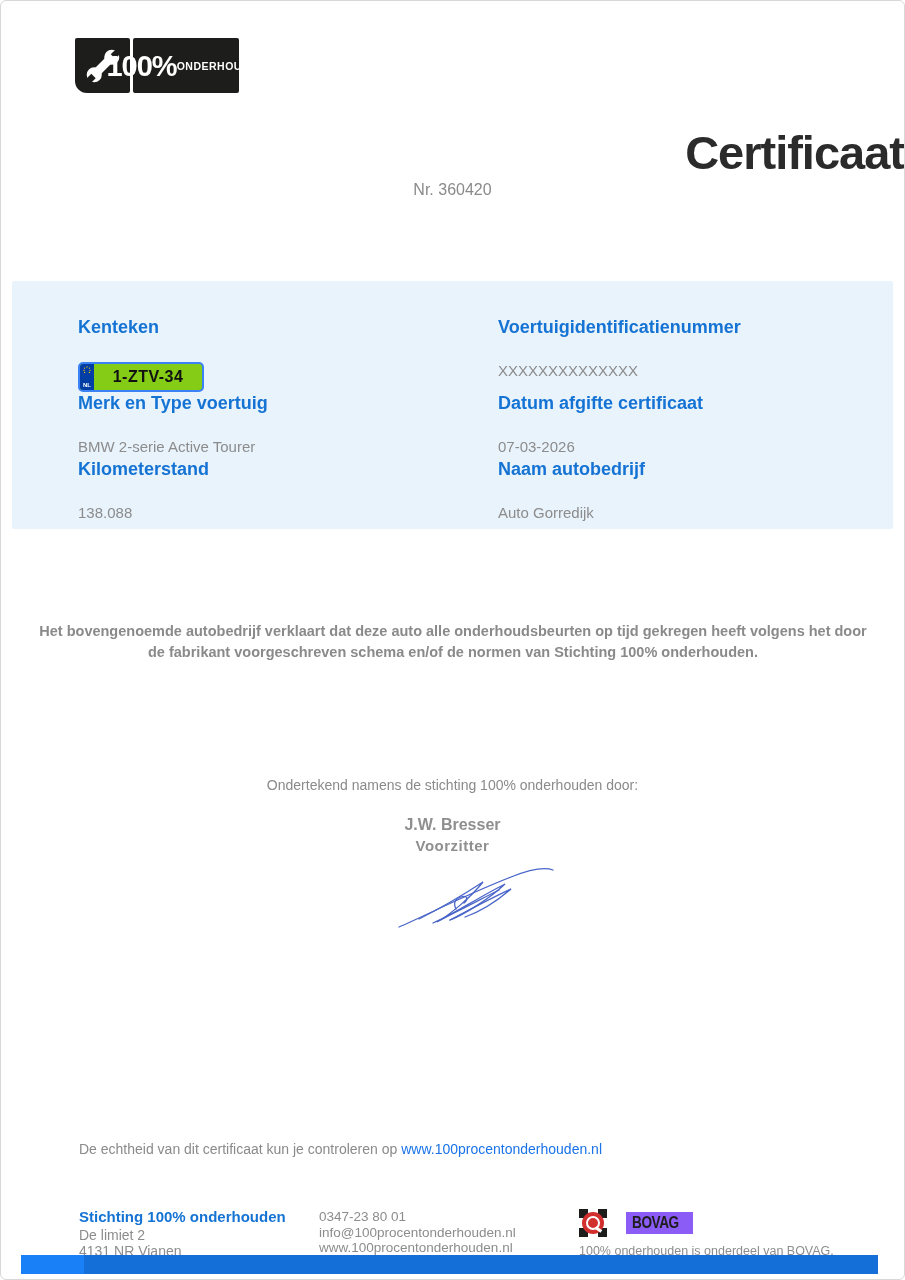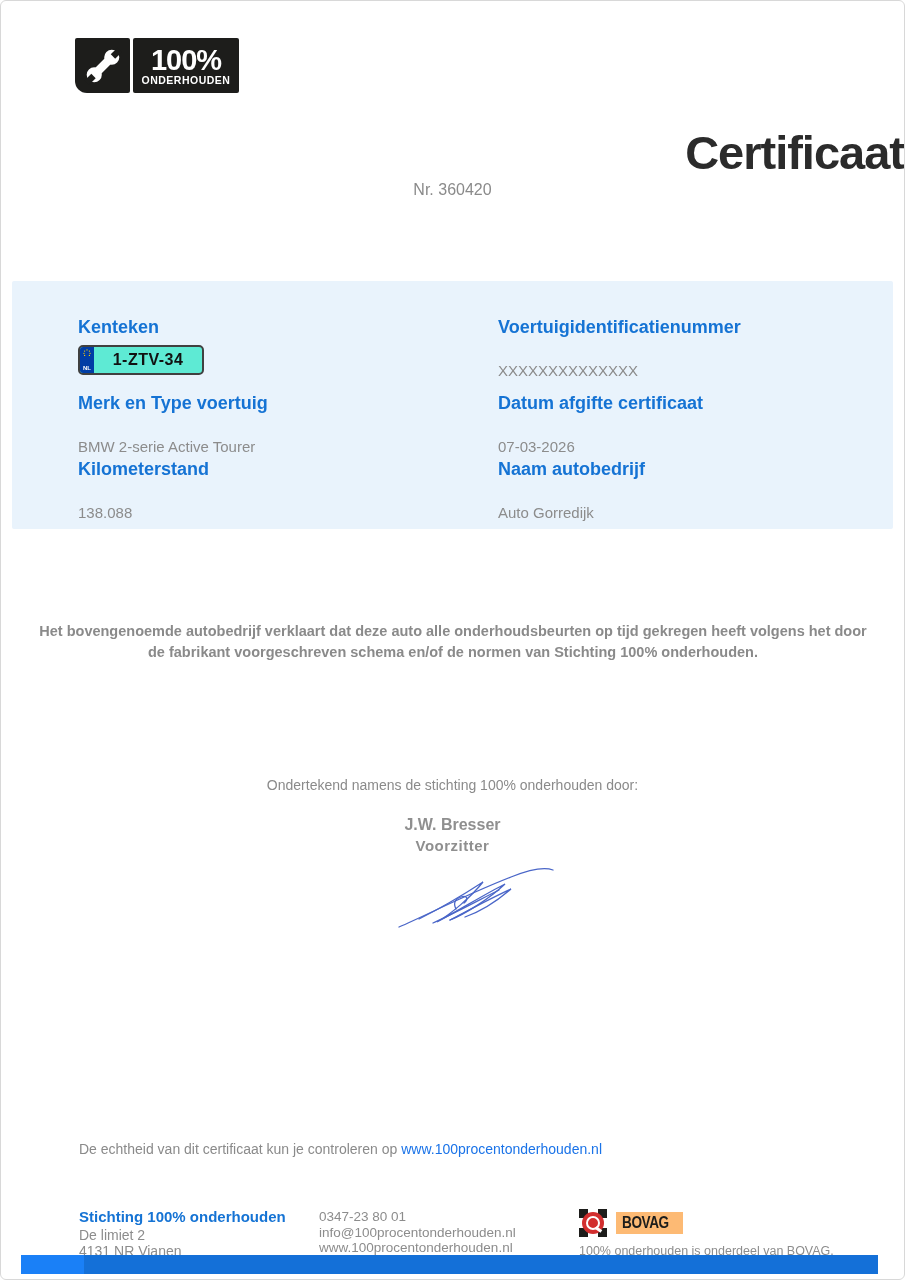--- a/index.html
+++ b/index.html
@@ -2,42 +2,42 @@
 <html><head>
 <meta charset="utf-8">
 <style>
   html,body{margin:0;padding:0;background:#fff;}
   body{font-family:"Liberation Sans","DejaVu Sans",sans-serif;}
   .page{position:relative;width:903px;height:1278px;background:#fff;border:1px solid #d8d8d8;border-radius:6px;overflow:hidden;}
 
   
   .logo{position:absolute;left:74px;top:37px;display:flex;gap:3px;}
   .logo-icon{width:55px;height:55px;background:#1d1d1b;border-radius:2px 2px 2px 12px;display:flex;align-items:center;justify-content:center;}
-  .logo-text{width:106px;height:55px;background:#1d1d1b;color:#fff;display:flex;flex-direction:column;align-items:center;justify-content:center;border-radius:2px;}
+  .logo-text{width:106px;height:55px;background:#1d1d1b;color:#fff;display:flex;flex-direction:row;align-items:center;justify-content:center;border-radius:2px;}
   .logo-percent{font-size:29px;font-weight:bold;letter-spacing:-1px;line-height:28px;}
   .logo-name{font-size:10.5px;font-weight:bold;letter-spacing:.5px;line-height:12px;}
 
   
   .title{position:absolute;left:0;top:124px;width:100%;text-align:right;font-size:47px;font-weight:bold;color:#2b2b2b;letter-spacing:-1px;}
   .cert-nr{position:absolute;left:0;top:180px;width:100%;text-align:center;font-size:16px;color:#8a8a8a;}
 
   
   .panel{position:absolute;left:11px;top:280px;width:881px;height:248px;background:#e9f3fc;border-radius:2px;}
   .field{position:absolute;}
   .field .lbl{font-size:18px;font-weight:bold;color:#1573d4;}
   .field .val{font-size:15px;color:#8c8c8c;margin-top:24px;}
   .f-kenteken{left:66px;top:36px;}
   .f-vin{left:486px;top:36px;}
   .f-merk{left:66px;top:112px;}
   .f-datum{left:486px;top:112px;}
   .f-km{left:66px;top:178px;}
   .f-naam{left:486px;top:178px;}
 
   
-  .plate{margin-top:7px;width:122px;height:26px;background:#5eead4;border:2px solid #404040;border-radius:5px;display:flex;align-items:center;position:relative;overflow:hidden;}
+  .plate{margin-top:24px;width:122px;height:26px;background:#84cc16;border:2px solid #3b82f6;border-radius:5px;display:flex;align-items:center;position:relative;overflow:hidden;}
   .plate-eu{width:14px;height:100%;background:#003da5;display:flex;flex-direction:column;align-items:center;justify-content:space-between;padding:2px 0;box-sizing:border-box;flex:0 0 14px;}
   .plate-eu .nl{color:#fff;font-size:6px;font-weight:bold;line-height:6px;}
   .plate-num{flex:1;text-align:center;font-size:16px;font-weight:bold;color:#111;letter-spacing:.5px;}
 
   
   .statement{position:absolute;left:33px;top:620px;width:838px;text-align:center;font-size:14.5px;font-weight:bold;color:#8a8a8a;line-height:21px;}
 
   
   .sign-intro{position:absolute;left:0;top:776px;width:100%;text-align:center;font-size:14px;color:#8a8a8a;}
   .sign-name{position:absolute;left:0;top:815px;width:100%;text-align:center;font-size:16px;font-weight:bold;color:#8f8f8f;}
@@ -52,21 +52,21 @@
   .footer-org{position:absolute;left:78px;top:1207px;font-size:15px;font-weight:bold;color:#1573d4;}
   .footer-addr{position:absolute;left:78px;top:1226px;font-size:14px;color:#8c8c8c;line-height:16px;}
   .footer-contact{position:absolute;left:318px;top:1208px;font-size:13.5px;color:#8c8c8c;line-height:15.5px;}
   .bovag{position:absolute;left:578px;top:1208px;display:flex;align-items:center;height:28px;}
   .bovag-badge{width:28px;height:28px;position:relative;background:#fff;flex:0 0 28px;}
   .bovag-badge .corner{position:absolute;width:9px;height:9px;background:#1d1d1b;}
   .c1{left:0;top:0;} .c2{right:0;top:0;} .c3{left:0;bottom:0;} .c4{right:0;bottom:0;}
   .bovag-circle{position:absolute;left:3px;top:3px;width:22px;height:22px;border-radius:50%;background:#d22f2f;display:flex;align-items:center;justify-content:center;}
   .bovag-q{width:10px;height:10px;border:2.5px solid #fff;border-radius:50%;position:relative;}
   .bovag-q::after{content:"";position:absolute;right:-4px;bottom:-3px;width:7px;height:3px;background:#fff;transform:rotate(35deg);}
-  .bovag-yellow{height:22px;background:#fdba74;display:flex;align-items:center;padding:0 6px;margin-left:9px;}
+  .bovag-yellow{height:22px;background:#8b5cf6;display:flex;align-items:center;padding:0 6px;margin-left:19px;}
   .bovag-word{font-size:16px;font-weight:bold;color:#1d1d1b;letter-spacing:-.5px;transform:scaleX(.85);transform-origin:left;}
   .bovag-sub{position:absolute;left:578px;top:1243px;font-size:12.5px;color:#8c8c8c;}
 
   
   .bar-light{position:absolute;left:20px;top:1254px;width:63px;height:19px;background:#1a80f7;}
   .bar-dark{position:absolute;left:83px;top:1254px;width:794px;height:19px;background:#1470d8;}
 </style>
 </head>
 <body>
 

